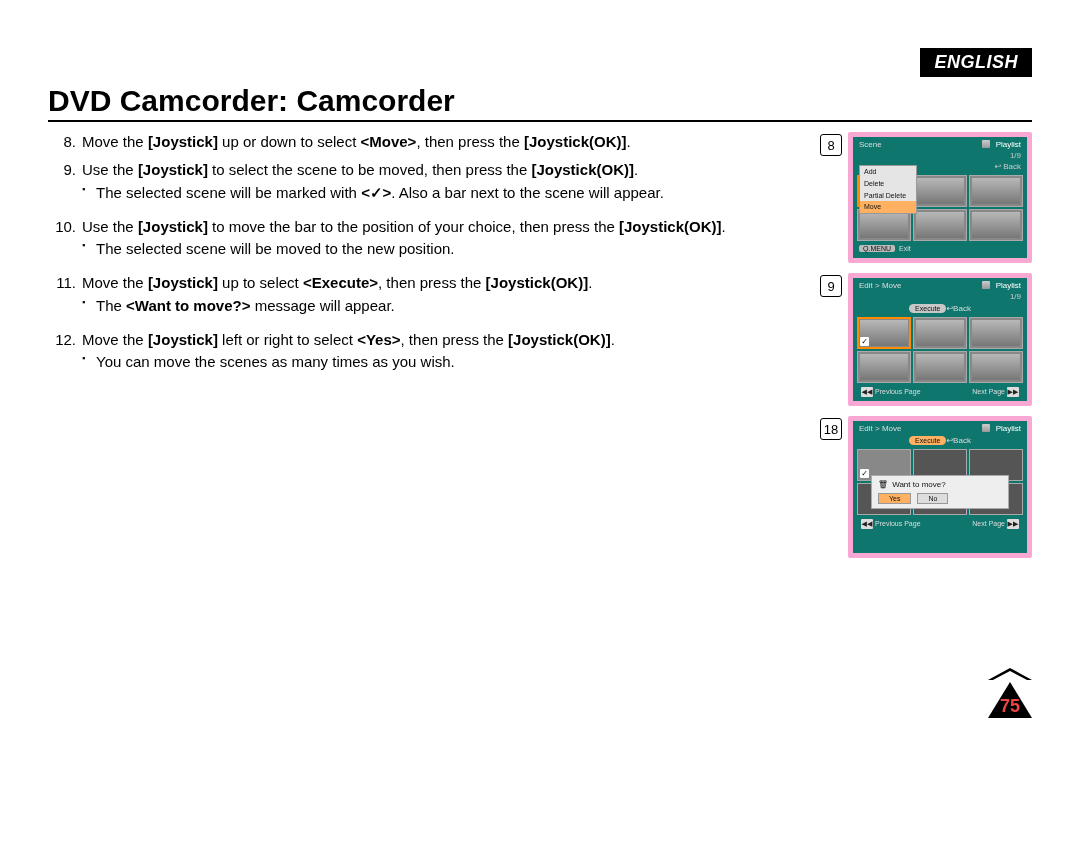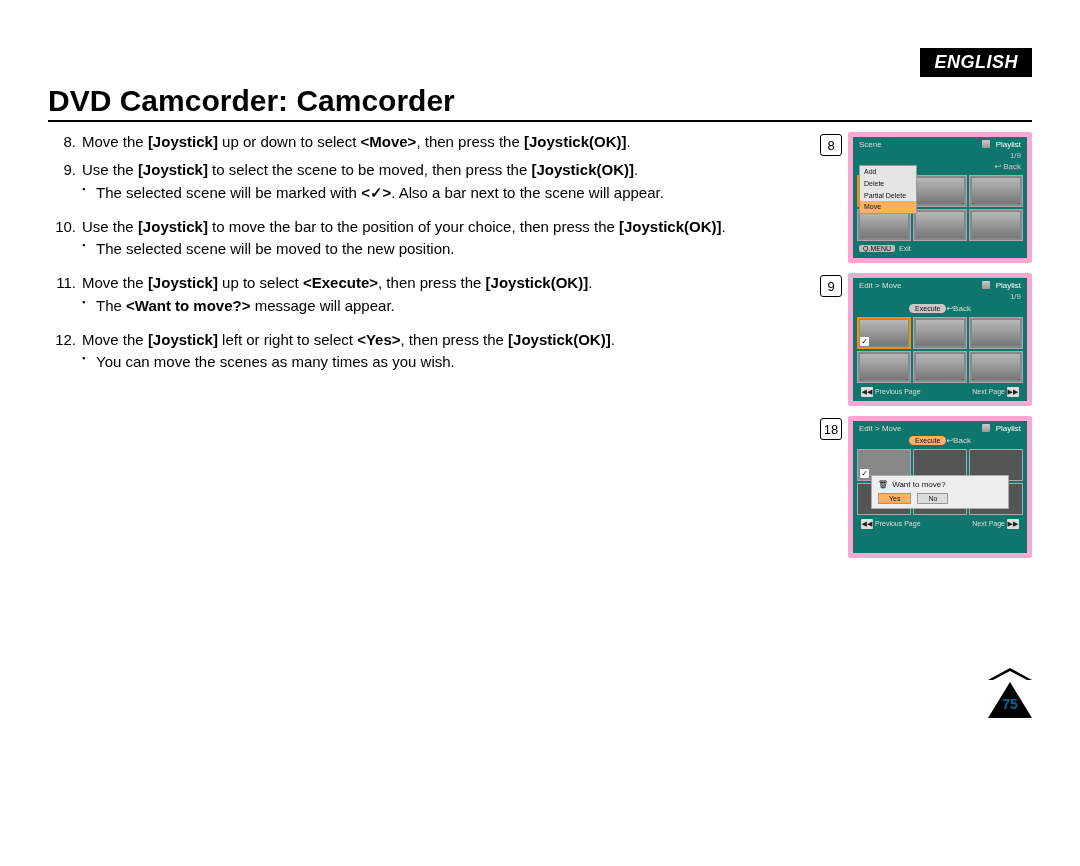--- a/index.html
+++ b/index.html
@@ -43,21 +43,21 @@
   .dialog{position:absolute;top:54px;left:18px;right:18px;background:#eee;color:#111;padding:4px 6px;border:1px solid #aaa;font-size:8px}
   .dialog .q{display:flex;align-items:center;gap:4px;margin-bottom:4px}
   .dialog .btns{display:flex;gap:6px;justify-content:flex-start}
   .dialog .btn{padding:1px 10px;border:1px solid #999;background:#ddd;font-size:7px}
   .dialog .btn.hl{background:#ffb060}
   .qmenu{display:flex;align-items:center;gap:4px;padding:2px 6px;font-size:7px;color:#ddd}
   .qmenu .pill{background:#bbb;color:#111;padding:0 4px;border-radius:2px}
   .thumb-img{position:absolute;inset:2px;background:linear-gradient(#b8b8b8,#777)}
 
   .page-badge{position:absolute;bottom:20px;right:48px;width:0;height:0;border-left:22px solid transparent;border-right:22px solid transparent;border-bottom:36px solid #000}
-  .page-badge span{position:absolute;left:-12px;top:14px;width:24px;text-align:center;color:#0369a1;font-size:14px;font-weight:bold}
+  .page-badge span{position:absolute;left:-12px;top:14px;width:24px;text-align:center;color:#ef4444;font-size:18px;font-weight:bold}
   .tri-outline{position:absolute;bottom:58px;right:48px;width:0;height:0;border-left:22px solid transparent;border-right:22px solid transparent;border-bottom:12px solid #000}
   .tri-outline:after{content:"";position:absolute;left:-19px;top:3px;width:0;height:0;border-left:19px solid transparent;border-right:19px solid transparent;border-bottom:10px solid #fff}
   .icon-pl{display:inline-block;width:8px;height:8px;background:linear-gradient(#ccc,#999);border-radius:1px;position:relative}
 </style>
 </head>
 <body>
 
 <div class="page">
   <div class="lang-badge">ENGLISH</div>
 

